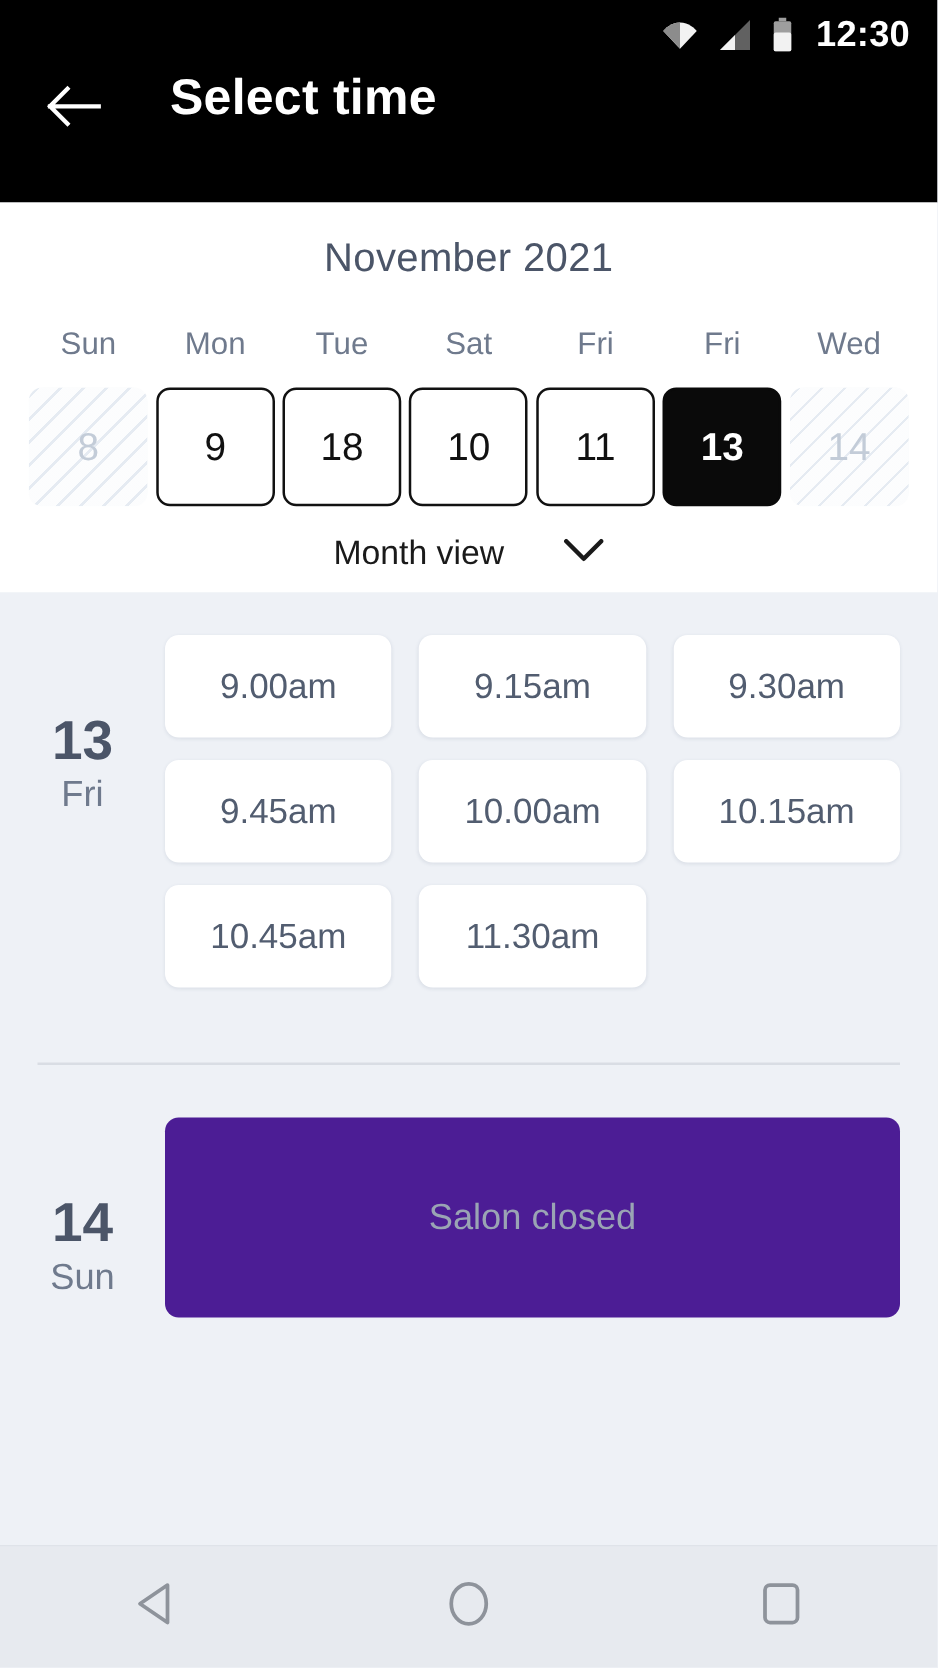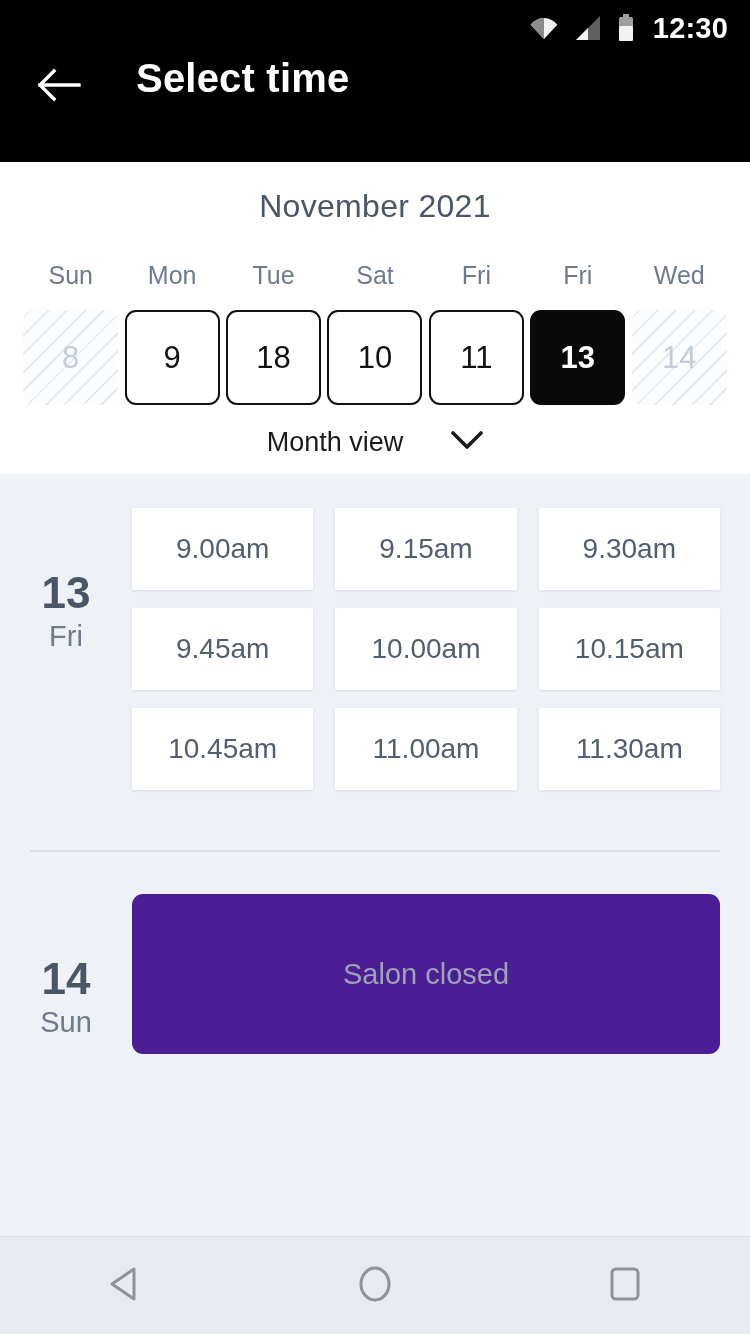--- a/index.html
+++ b/index.html
@@ -174,21 +174,21 @@
 
   .slots-grid {
     flex: 1;
     display: grid;
     grid-template-columns: repeat(3, 1fr);
     gap: 18px 22px;
   }
   .slot {
     height: 82px;
     background: #ffffff;
-    border-radius: 1px;
+    border-radius: 11px;
     display: flex;
     align-items: center;
     justify-content: center;
     color: #525d70;
     font-size: 28px;
     box-shadow: 0 1px 3px rgba(70, 90, 120, 0.12);
     cursor: pointer;
   }
 
   .divider {
@@ -312,21 +312,20 @@
         <div class="day-label-dow">Fri</div>
       </div>
       <div class="slots-grid">
         <div class="slot">9.00am</div>
         <div class="slot">9.15am</div>
         <div class="slot">9.30am</div>
         <div class="slot">9.45am</div>
         <div class="slot">10.00am</div>
         <div class="slot">10.15am</div>
         <div class="slot">10.45am</div>
-        <div class="slot">11.00am</div>
         <div class="slot">11.30am</div>
       </div>
     </div>
 
     <div class="divider"></div>
 
     <div class="closed-group">
       <div class="day-label">
         <div class="day-label-num">14</div>
         <div class="day-label-dow">Sun</div>

